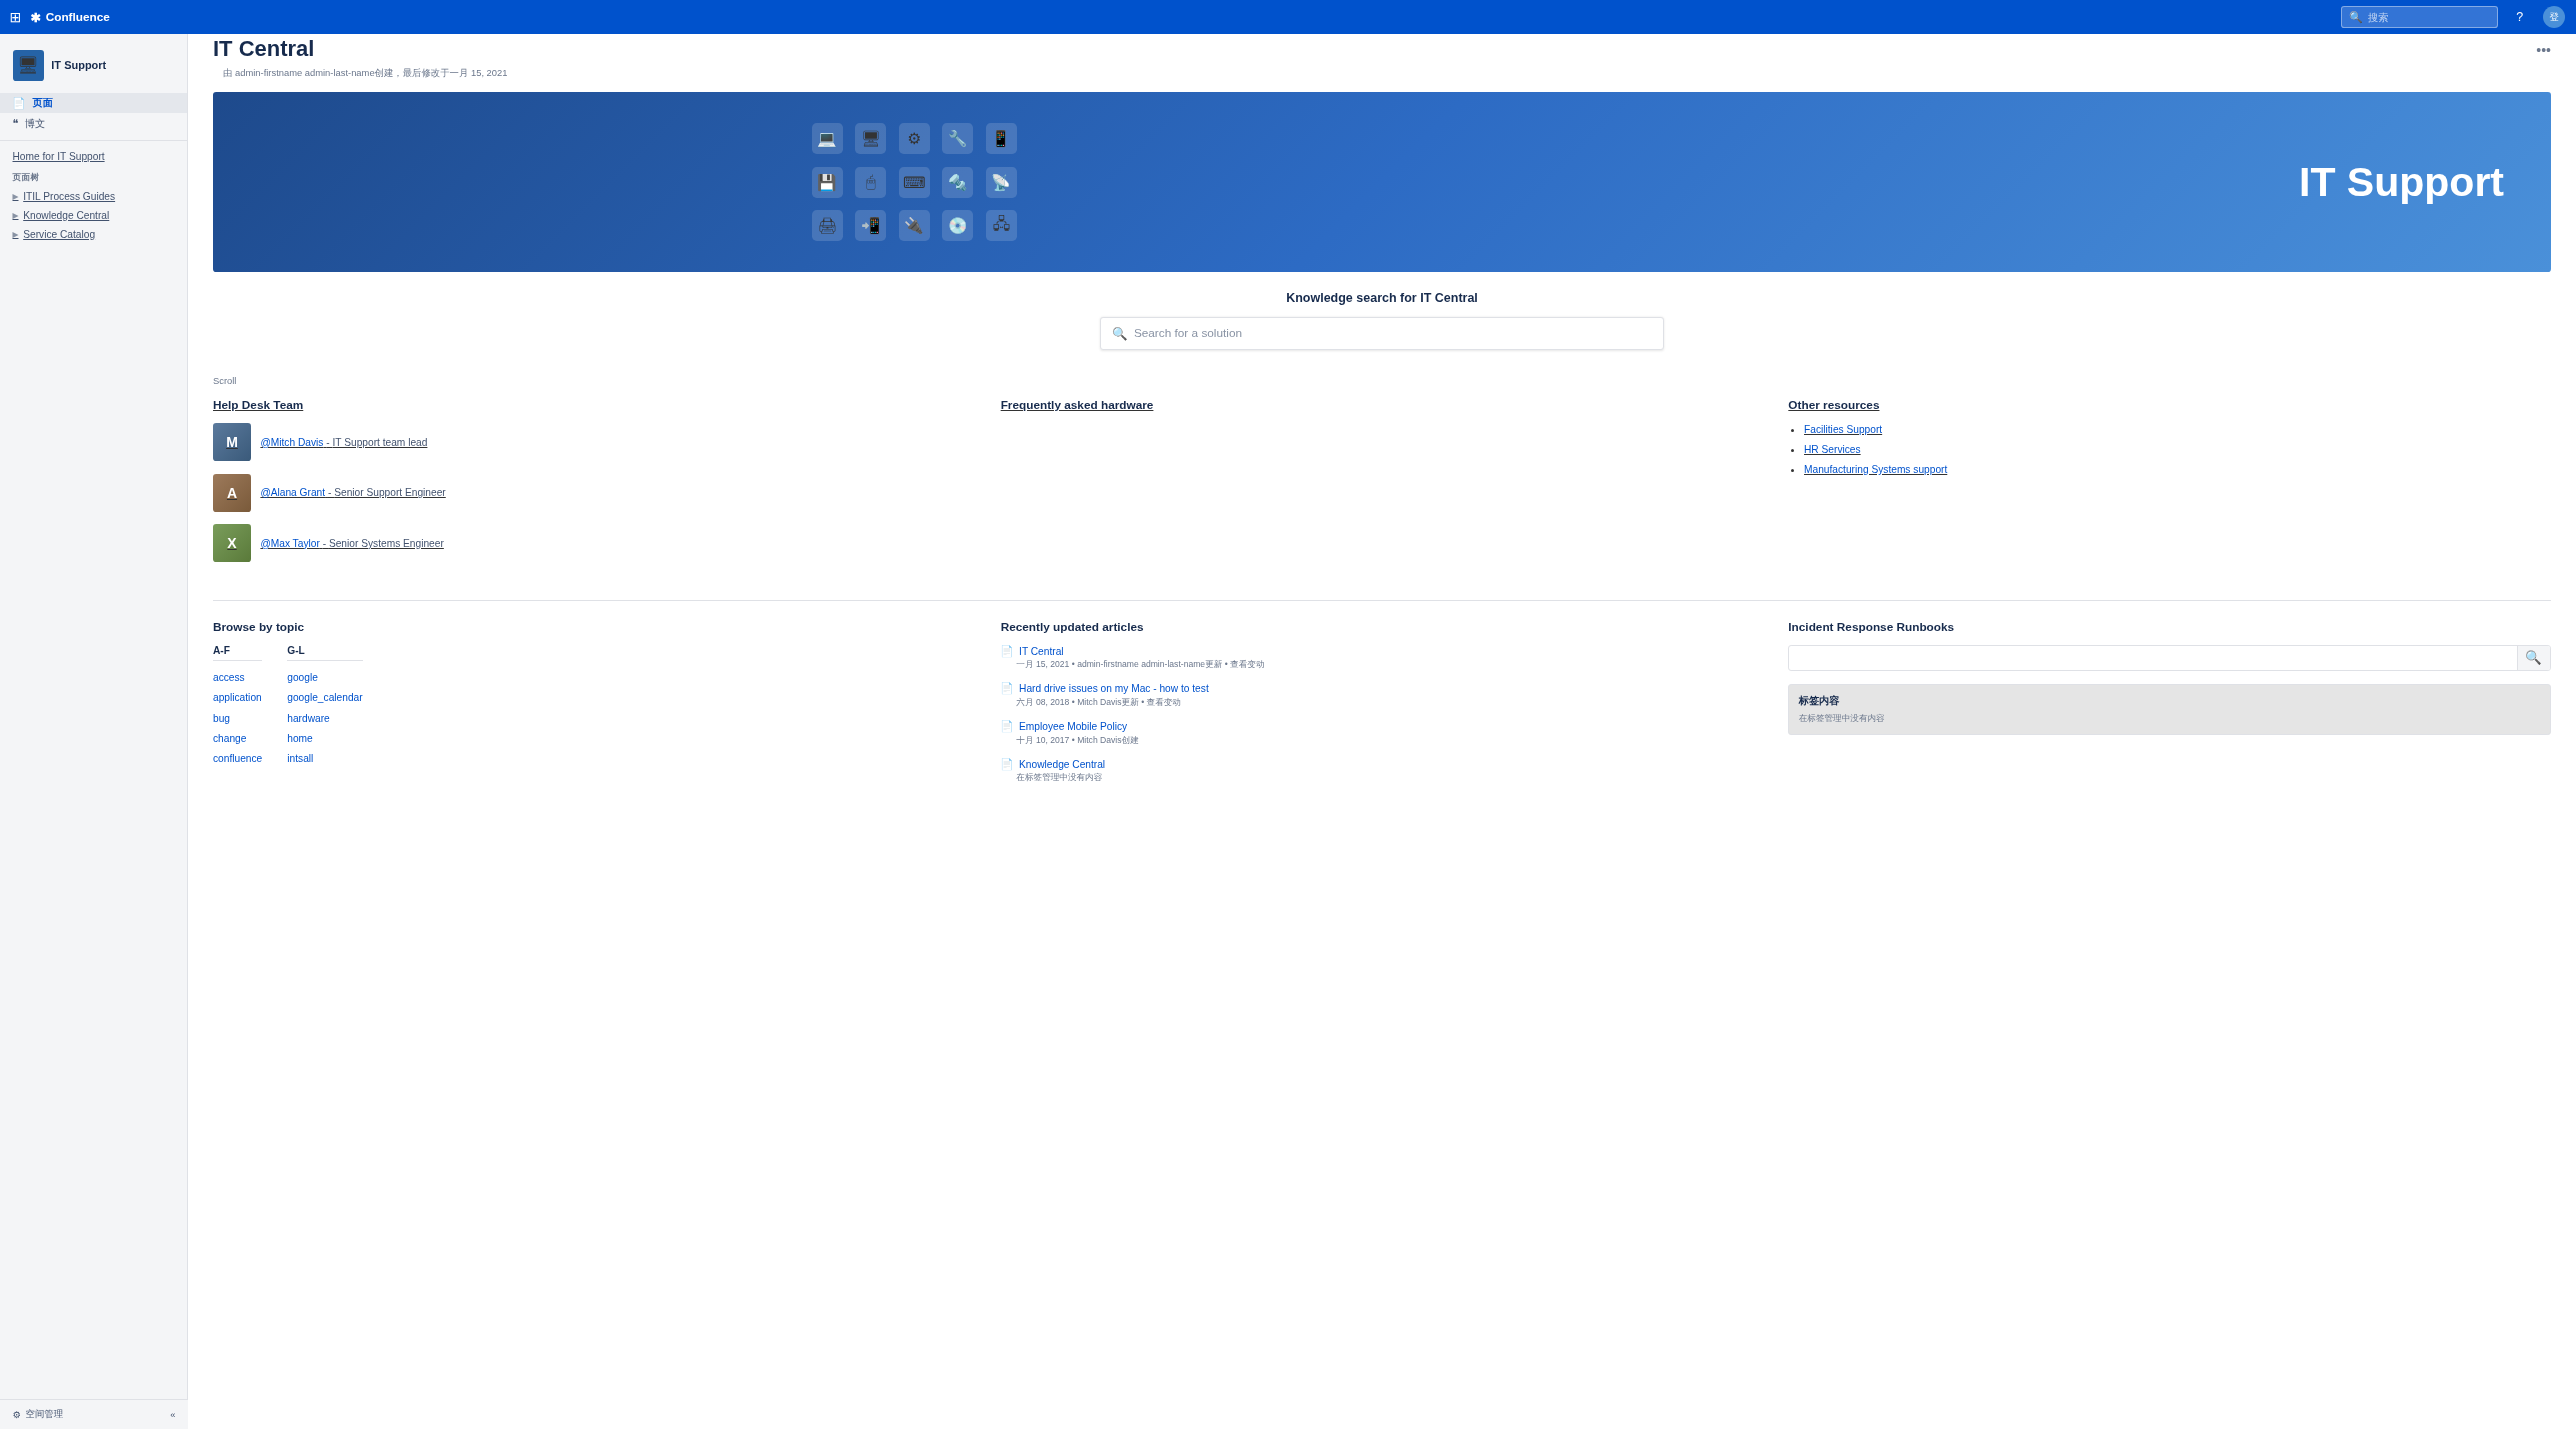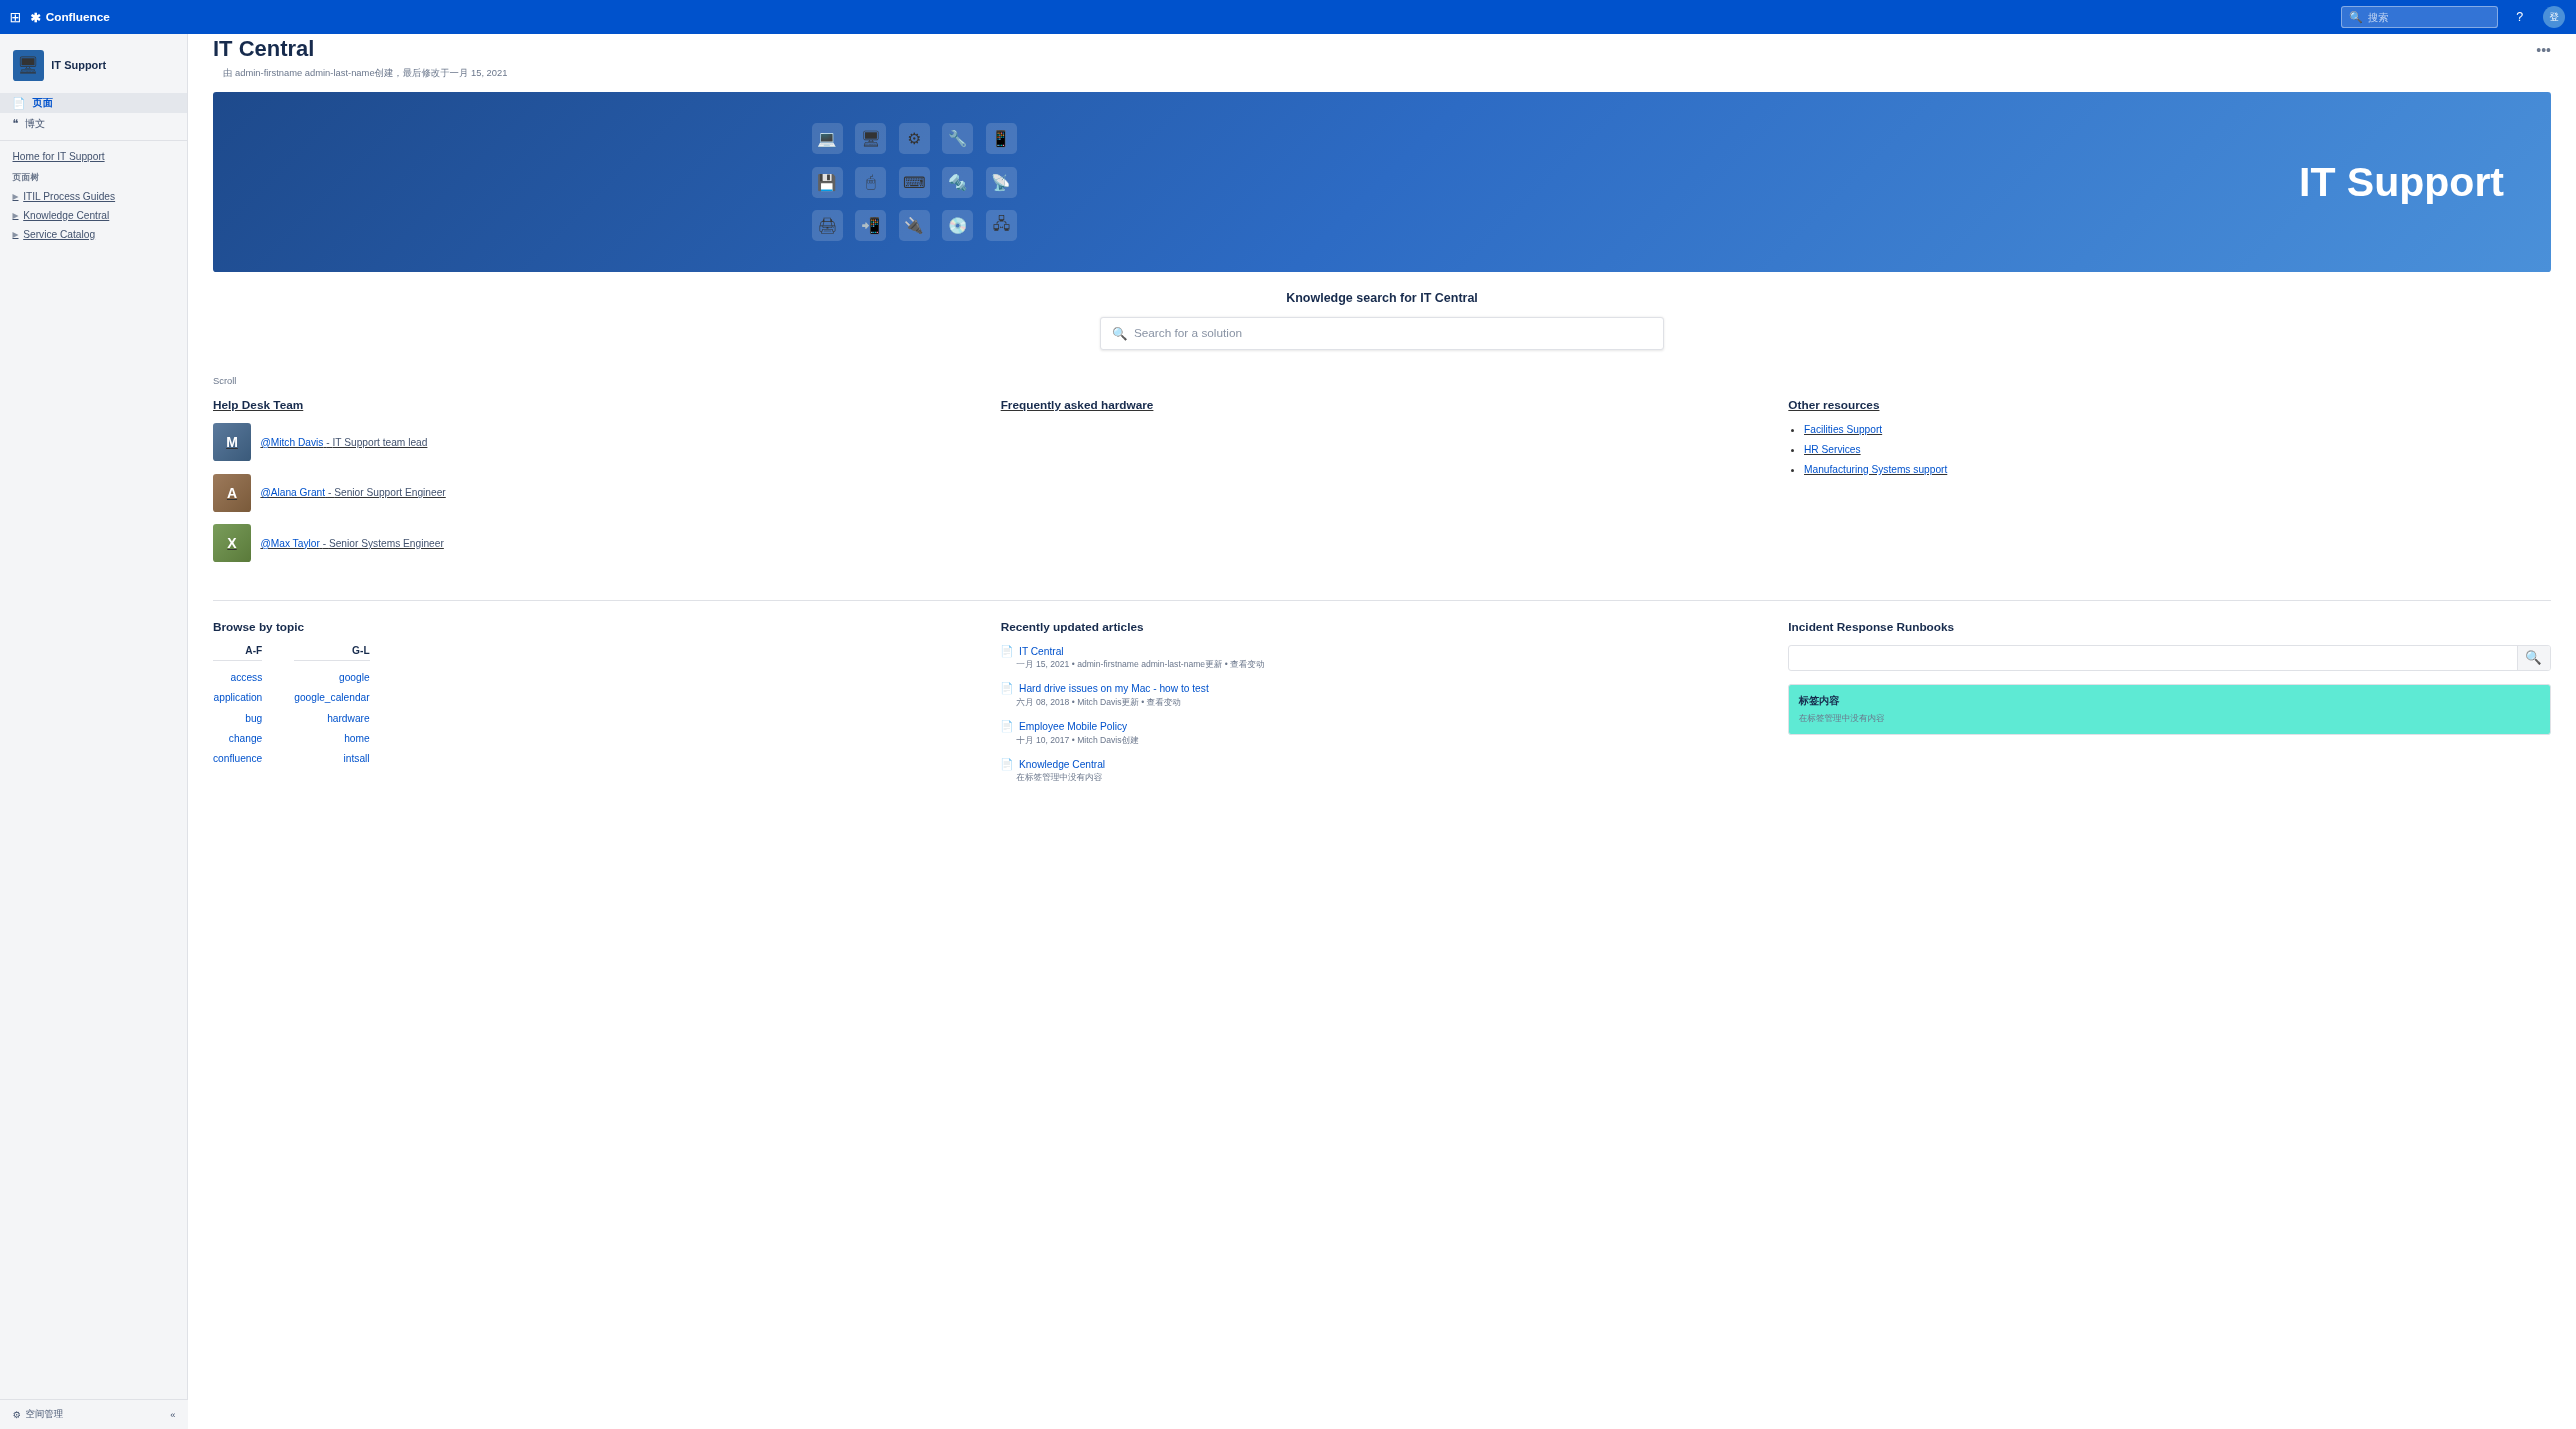--- a/index.html
+++ b/index.html
@@ -227,21 +227,21 @@
 
     
     .resource-list { list-style: disc; padding-left: 15.7px; }
     .resource-list li { margin-bottom: 7.8px; }
     .resource-list li a { color: #0052cc; text-decoration: none; font-size: 10.2px; }
 
     
     .hr { border: none; border-top: 0.8px solid #dfe1e6; margin: 19px 0; }
 
     
-    .topic-table { display: flex; gap: 32px; text-align: right; }
+    .topic-table { display: flex; gap: 25px; }
     .topic-col { display: flex; flex-direction: column; }
     .topic-col-header { font-size: 10.2px; font-weight: 600; color: #172b4d; border-bottom: 1.6px solid #dfe1e6; padding-bottom: 4.7px; margin-bottom: 6.3px; }
     .topic-col a { color: #0052cc; text-decoration: none; font-size: 10.2px; line-height: 2; display: block; }
 
     
     .article-item { margin-bottom: 11px; }
     .article-item-header { display: flex; align-items: center; gap: 4.7px; }
     .article-icon { color: #0052cc; font-size: 11px; }
     .article-link { color: #0052cc; text-decoration: none; font-size: 10.2px; font-weight: 500; }
     .article-meta { font-size: 8.6px; color: #6b778c; margin-left: 15.7px; margin-top: 1.6px; }
@@ -268,21 +268,21 @@
       border-left: 0.8px solid #dfe1e6;
       padding: 4.7px 7.8px;
       cursor: pointer;
       color: #42526e;
     }
 
     .tag-content-box {
       border: 0.8px solid #dfe1e6;
       border-radius: 3.1px;
       padding: 9.4px;
-      background: #5eead4;
+      background: #e5e5e5;
     }
     .tag-content-title { font-size: 10.2px; font-weight: 600; color: #172b4d; margin-bottom: 4.7px; }
     .tag-content-note { font-size: 8.6px; color: #6b778c; }
 
     
     .avatar-mitch { background: linear-gradient(135deg, #5b7a9d, #3a5a7a); }
     .avatar-alana { background: linear-gradient(135deg, #9d7a5b, #7a5a3a); }
     .avatar-max { background: linear-gradient(135deg, #7a9d5b, #5a7a3a); }
 
     

